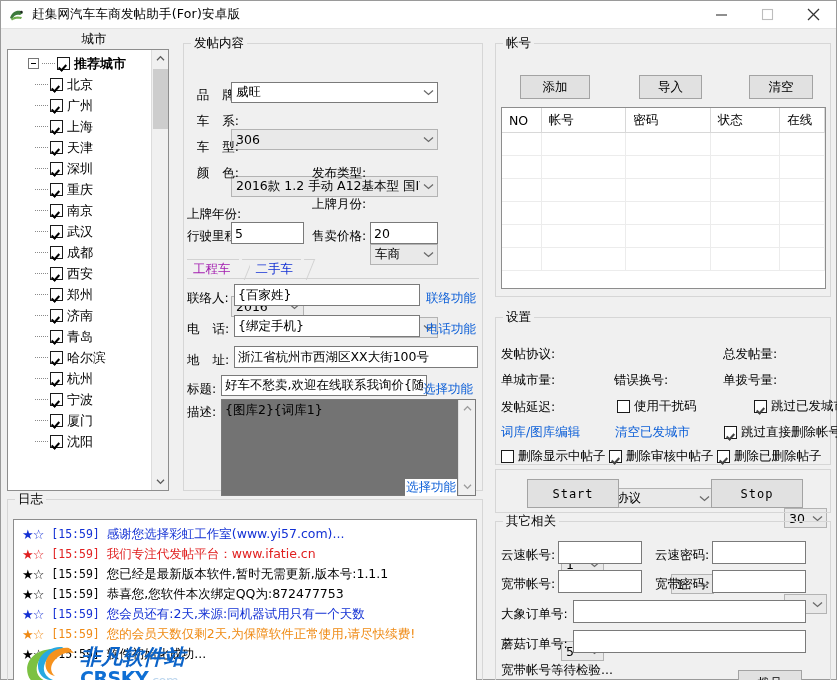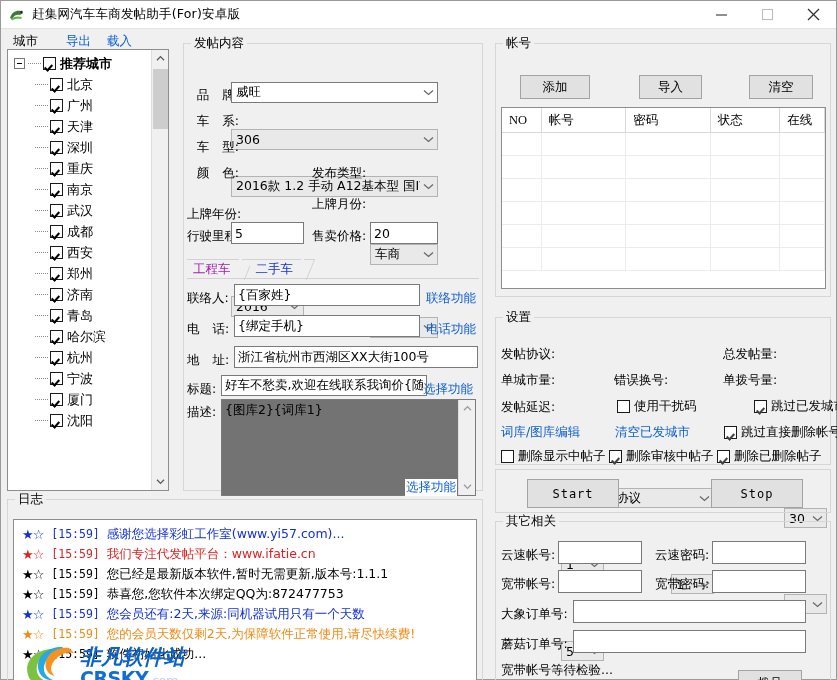--- a/index.html
+++ b/index.html
@@ -55,39 +55,39 @@
   }
   .group > .glabel {
     position: absolute; top: -9px; left: 7px;
     background: #f0f0f0; padding: 0 3px;
     font-size: 12.5px; color: #000; white-space: nowrap;
   }
   
   .city-head {
     position: absolute; left: 6px; top: 28px;
     width: 168px; height: 20px;
-    display: flex; align-items: center;
+    display: flex; align-items: center; flex-direction: column;
   }
   .city-head .lbl { font-size: 12.5px; color:#000; margin-left: 6px; }
   .linkbtn {
     color: #0b5ed7; font-size: 12.5px; cursor: pointer;
     white-space: nowrap;
   }
   .tree {
     position: absolute; left: 6px; top: 46px;
     width: 162px; height: 420px;
     background: #ffffff; border: 1px solid #8d8d8d;
     overflow: hidden;
   }
   .tree-inner {
     position: absolute; left:0; top:0; width: 145px; padding-top: 3px;
   }
   .tnode {
     display: flex; align-items: center; height: 21px;
-    white-space: nowrap; padding-left: 6px;
+    white-space: nowrap; padding-left: 20px;
   }
   .tnode.child { padding-left: 27px; }
   .expander {
     width: 11px; height: 11px; border: 1px solid #767676;
     background: #fff; margin-right: 3px; flex: none;
     position: relative;
   }
   .expander::before {
     content:""; position:absolute; left:2px; top:4px; width:5px; height:1px;
     background:#000;
@@ -297,20 +297,25 @@
           </div>
           <div class="tnode child">
             <span class="dotted-lead"></span>
             <span class="cb checked"></span>
             <span class="tlabel">北京</span>
           </div>
           <div class="tnode child">
             <span class="dotted-lead"></span>
             <span class="cb checked"></span>
             <span class="tlabel">广州</span>
+          </div>
+          <div class="tnode child">
+            <span class="dotted-lead"></span>
+            <span class="cb checked"></span>
+            <span class="tlabel">上海</span>
           </div>
           <div class="tnode child">
             <span class="dotted-lead"></span>
             <span class="cb checked"></span>
             <span class="tlabel">天津</span>
           </div>
           <div class="tnode child">
             <span class="dotted-lead"></span>
             <span class="cb checked"></span>
             <span class="tlabel">深圳</span>
@@ -530,21 +535,21 @@
     </div>
     <div class="abs linkbtn" style="left:404px;top:450px;background:#fff;padding:0 1px;">选择功能</div>
 
     <div class="group" style="left:494px;top:14px;width:336px;height:254px;">
       <div class="glabel">帐号</div>
     </div>
     <div class="btn abs" style="left:519px;top:46px;width:70px;height:24px;">添加</div>
     <div class="btn abs" style="left:638px;top:46px;width:63px;height:24px;">导入</div>
     <div class="btn abs" style="left:748px;top:46px;width:64px;height:24px;">清空</div>
 
-    <div class="acct-table" style="left:500px;top:78px;width:325px;height:182px;font-family:Liberation Serif, serif;">
+    <div class="acct-table" style="left:500px;top:78px;width:325px;height:182px;">
       <div class="acct-head" id="acct-head">
           <div class="acct-th" style="width:40px">NO</div>
           <div class="acct-th" style="width:85px">帐号</div>
           <div class="acct-th" style="width:85px">密码</div>
           <div class="acct-th" style="width:70px">状态</div>
           <div class="acct-th" style="width:45px">在线</div>
         </div>
       <div id="acct-body">
           <div class="acct-row">
             <div class="acct-td" style="width:40px"></div>

